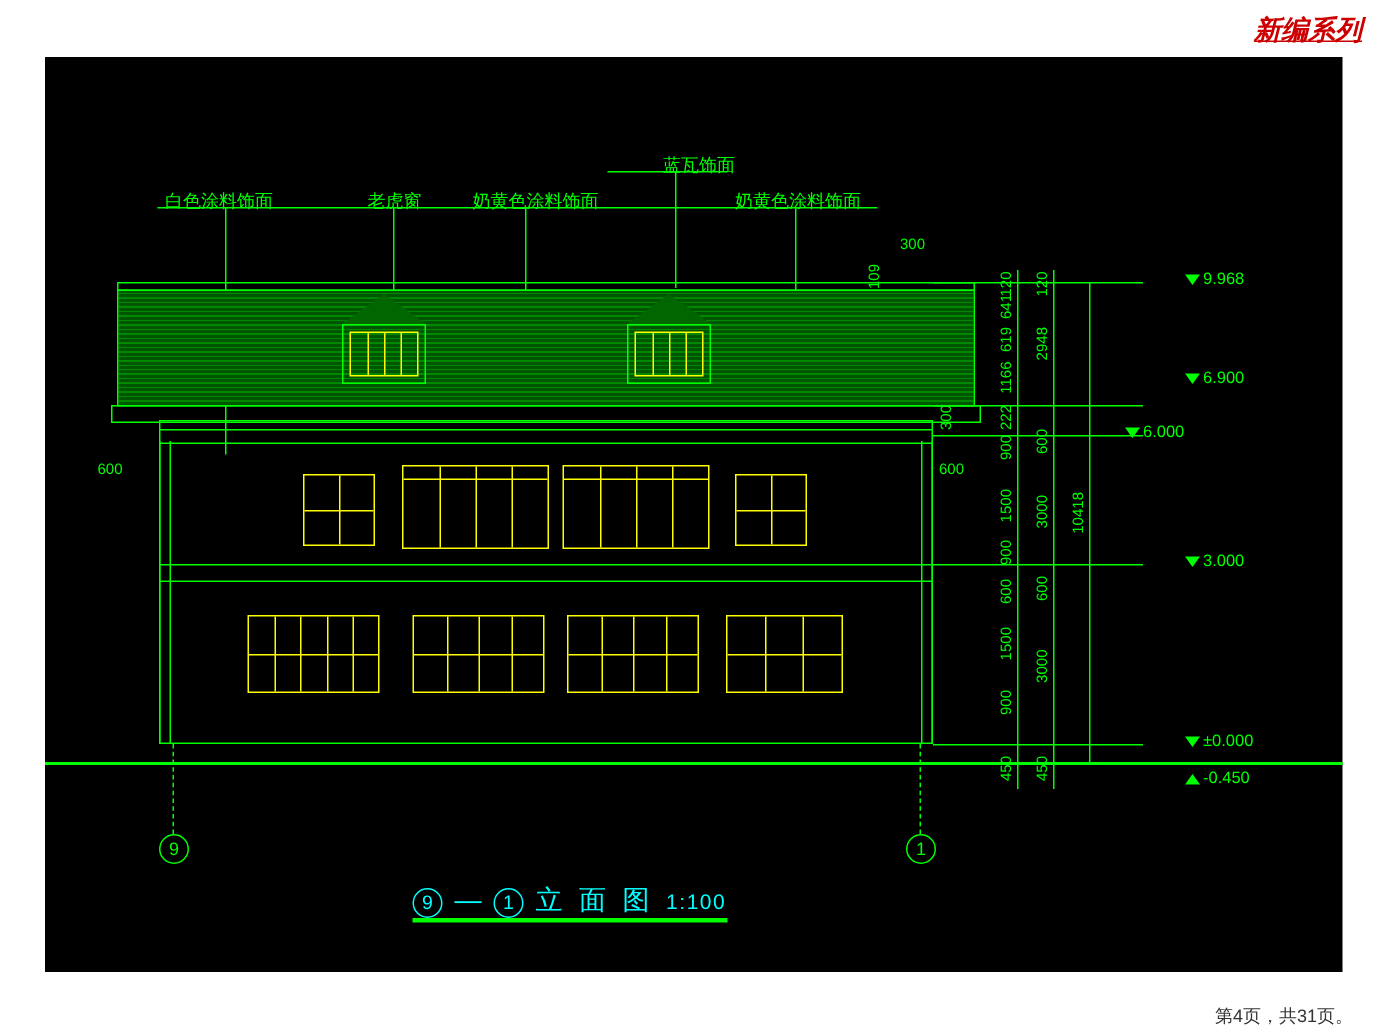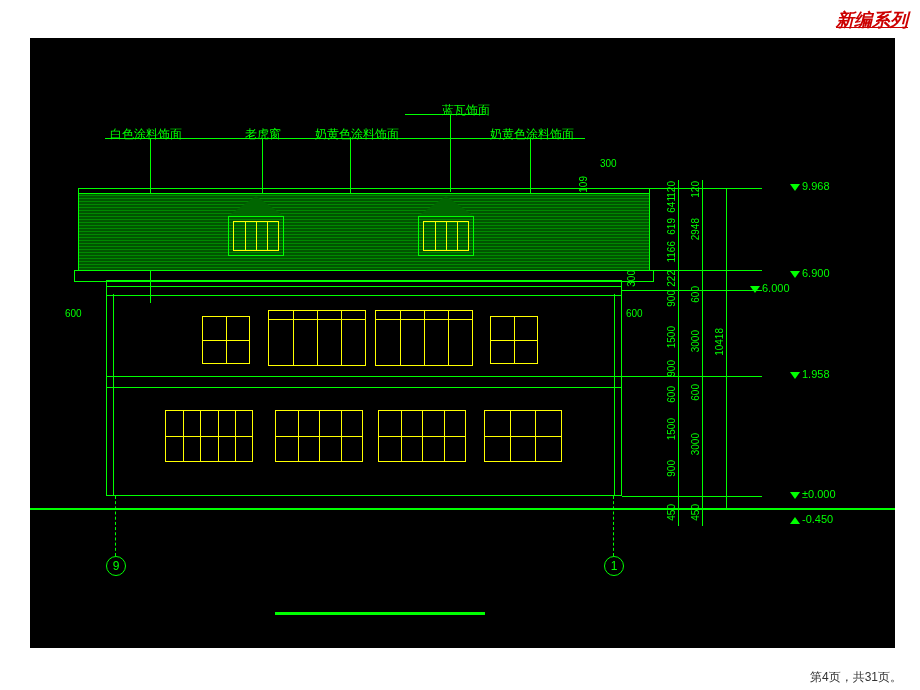--- a/index.html
+++ b/index.html
@@ -247,23 +247,30 @@
   <div class="dim-text" style="left:684px; top:290px;">10418</div>
 
   <div class="elev-line" style="left:592px; top:150px; width:140px;"></div>
   <div class="elev-line" style="left:592px; top:232px; width:140px;"></div>
   <div class="elev-line" style="left:592px; top:252px; width:140px;"></div>
   <div class="elev-line" style="left:592px; top:338px; width:140px;"></div>
   <div class="elev-line" style="left:592px; top:458px; width:140px;"></div>
   <div class="elev-line" style="left:592px; top:470px; width:140px;"></div>
 
   <div class="elev-mark" style="left:760px; top:142px;text-align:center;"><span class="elev-tri"></span><span>9.968</span></div>
-  <div class="elev-mark" style="left:760px; top:229px;"><span class="elev-tri"></span><span>6.900</span></div>
+  <div class="elev-mark" style="left:760px; top:208px;"><span class="elev-tri"></span><span>6.900</span></div>
   <div class="elev-mark" style="left:720px; top:244px;"><span class="elev-tri"></span><span>6.000</span></div>
-  <div class="elev-mark" style="left:760px; top:330px;"><span class="elev-tri"></span><span>1.958</span></div>
+  <div class="elev-mark" style="left:760px; top:330px;"><span class="elev-tri"></span><span>3.000</span></div>
   <div class="elev-mark" style="left:760px; top:450px;"><span class="elev-tri"></span><span>±0.000</span></div>
   <div class="elev-mark" style="left:760px; top:475px;"><span class="elev-tri" style="border-top:none;border-bottom:7px solid #0f0;"></span><span>-0.450</span></div>
 
+  <div class="title-box" style="left:245px; top:550px;">
+    <span style="display:inline-block;border:1px solid #0ff;border-radius:50%;width:20px;height:20px;line-height:18px;text-align:center;font-size:13px;letter-spacing:0;">9</span>
+    <span style="letter-spacing:0;">—</span>
+    <span style="display:inline-block;border:1px solid #0ff;border-radius:50%;width:20px;height:20px;line-height:18px;text-align:center;font-size:13px;letter-spacing:0;">1</span>
+    <span>立 面 图</span>
+    <span style="font-size:14px; letter-spacing:1px;">1:100</span>
+  </div>
   <div class="title-underline" style="left:245px; top:574px; width:210px;"></div>
 
 </div>
 
 <div class="footer">第4页，共31页。</div>
 
 </body></html>

